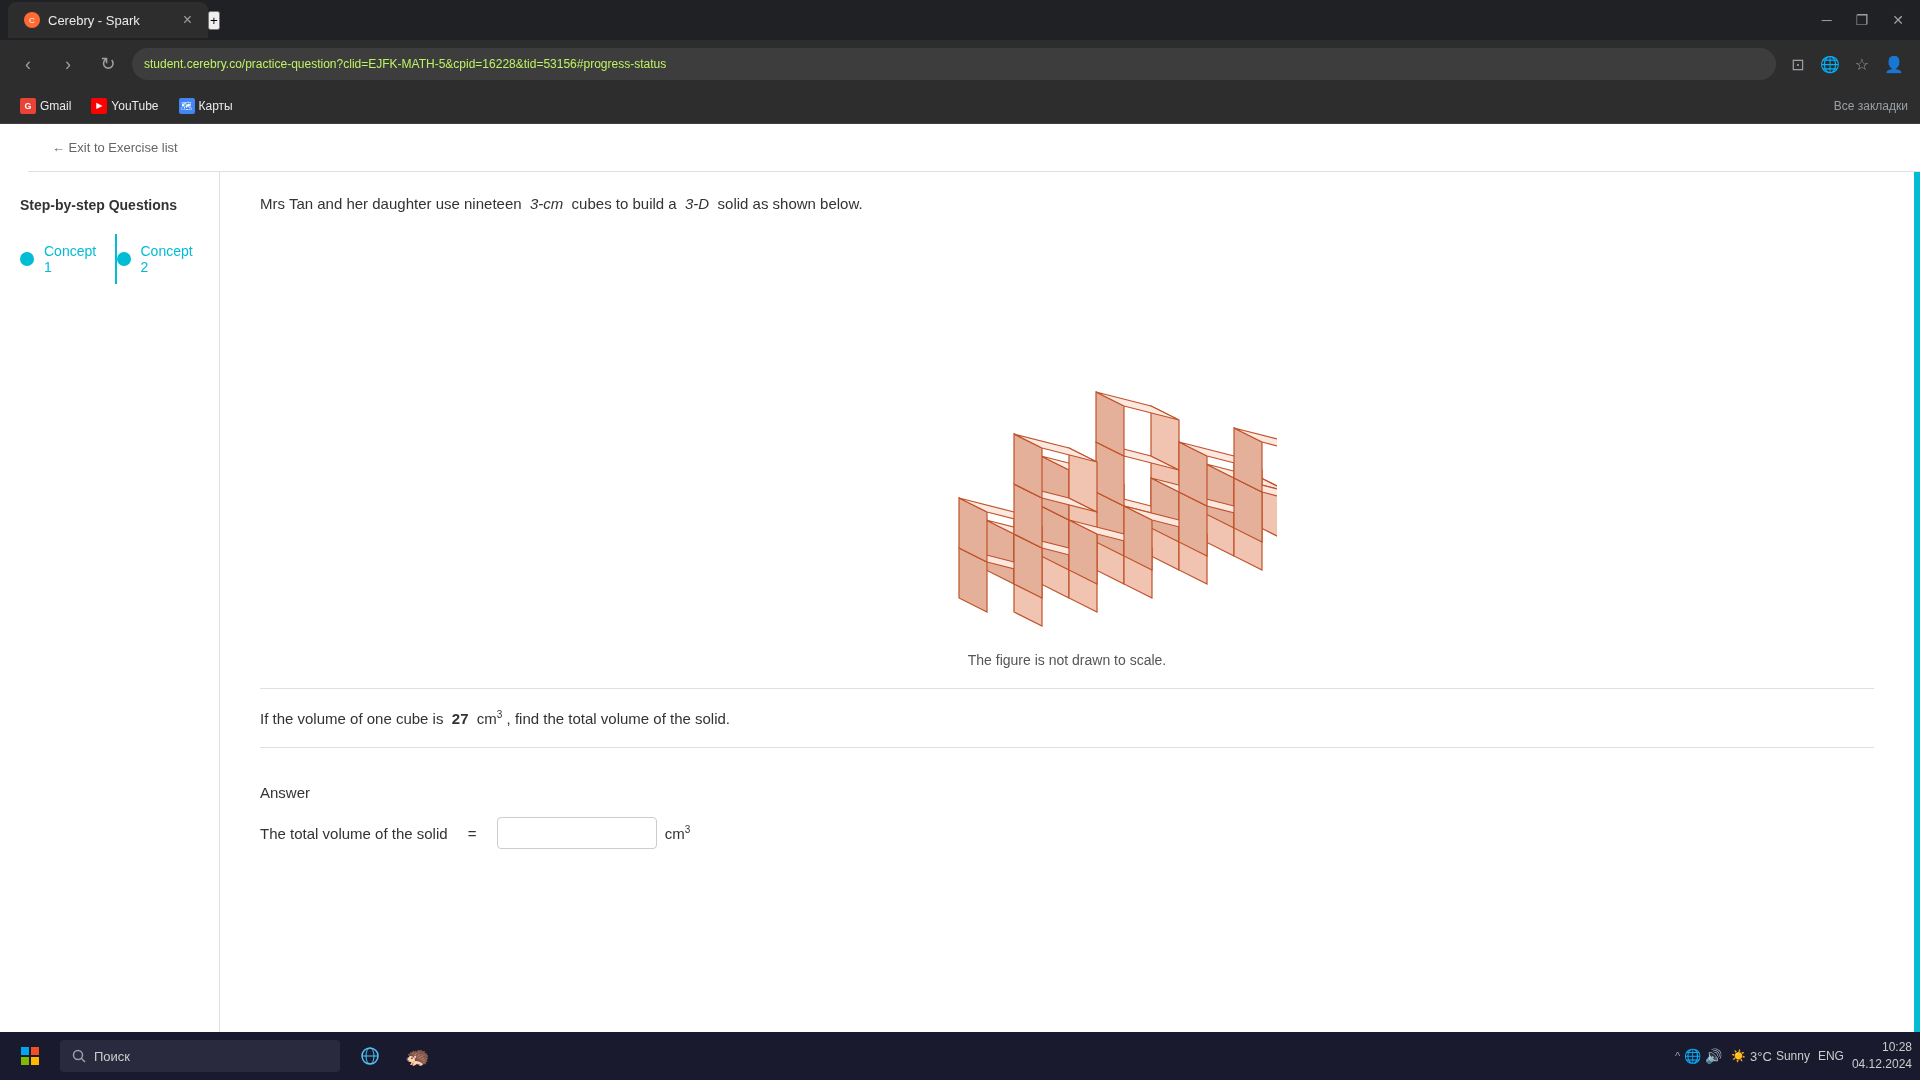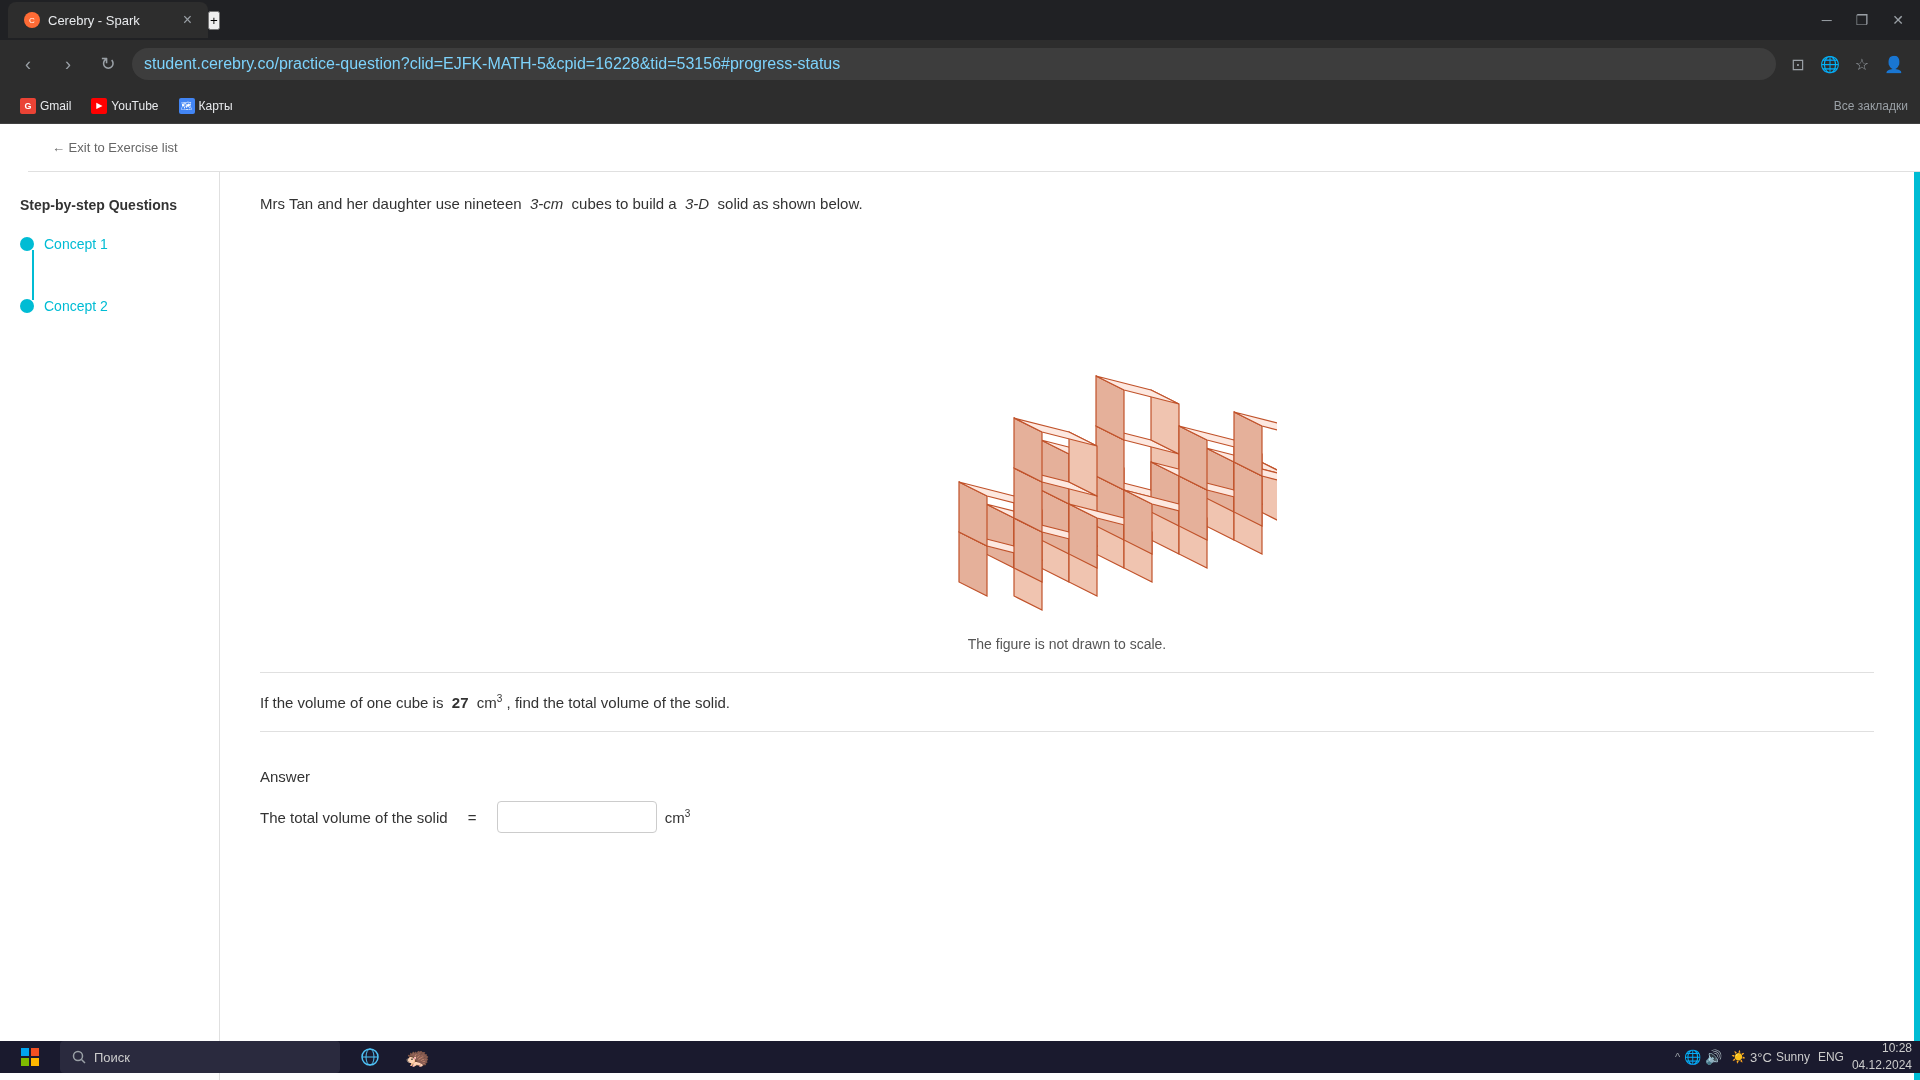--- a/index.html
+++ b/index.html
@@ -25,45 +25,45 @@
     .bookmark-favicon { width: 16px; height: 16px; border-radius: 2px; display: flex; align-items: center; justify-content: center; font-size: 10px; }
     .bookmark-all { margin-left: auto; color: #9aa0a6; font-size: 12px; }
 
     
     .page { background: #ffffff; flex: 1; display: flex; flex-direction: column; height: calc(1080px - 124px); overflow: hidden; }
     .page-header { padding: 16px 24px; border-bottom: 1px solid #e0e0e0; margin-left: 28px; }
     .exit-link { color: #666; font-size: 13px; cursor: pointer; text-decoration: none; display: flex; align-items: center; gap: 4px; }
     .page-body { display: flex; flex: 1; overflow: hidden; }
     .sidebar { width: 220px; padding: 24px 20px; border-right: 1px solid #e0e0e0; flex-shrink: 0; }
     .sidebar-title { font-size: 14px; font-weight: 600; color: #333; margin-bottom: 20px; line-height: 1.4; }
-    .concept-list { display: flex; flex-direction: column; gap: 0; }
+    .concept-list { display: flex; gap: 0; }
     .concept-dot { width: 14px; height: 14px; background: #00bcd4; border-radius: 50%; flex-shrink: 0; z-index: 1; }
     .concept-line { width: 2px; height: 50px; background: #00bcd4; margin-left: 6px; margin-top: -2px; margin-bottom: -2px; }
     .concept-label { color: #00bcd4; font-size: 14px; font-weight: 500; cursor: pointer; }
 
     .main-content { flex: 1; padding: 20px 40px; overflow-y: auto; }
-    .question-text { font-size: 15px; color: #333; line-height: 1.6; margin-bottom: 20px; }
+    .question-text { font-size: 15px; color: #333; line-height: 1.6; margin-bottom: 36px; }
     .figure-container { display: flex; justify-content: center; margin: 20px 0; }
     .figure-caption { text-align: center; font-size: 14px; color: #555; margin-bottom: 12px; }
     .volume-question { font-size: 15px; color: #333; margin-bottom: 16px; }
     .divider { border: none; border-top: 1px solid #e0e0e0; margin: 20px 0; }
     .answer-section { padding: 16px 0; }
     .answer-label { font-size: 15px; color: #333; font-weight: 500; margin-bottom: 16px; }
     .answer-row { display: flex; align-items: center; gap: 8px; font-size: 15px; color: #333; }
     .answer-input { border: 1px solid #ccc; border-radius: 4px; height: 32px; width: 160px; padding: 0 8px; font-size: 14px; }
     .sup { font-size: 10px; vertical-align: super; }
 
     
     .right-accent { width: 6px; background: #00bcd4; flex-shrink: 0; }
 
     
     .cube-svg { display: block; }
 
     
-    .taskbar { background: #1a1a2e; height: 32px; display: flex; align-items: center; padding: 0 8px; position: fixed; bottom: 7px; width: 1920px; z-index: 100; }
+    .taskbar { background: #1a1a2e; height: 48px; display: flex; align-items: center; padding: 0 8px; position: fixed; bottom: 0; width: 1920px; z-index: 100; }
     .taskbar-start { width: 44px; height: 44px; display: flex; align-items: center; justify-content: center; cursor: pointer; border-radius: 4px; }
     .taskbar-search { background: #2a2a3e; border-radius: 4px; height: 32px; display: flex; align-items: center; padding: 0 12px; gap: 8px; margin-left: 8px; color: #ccc; font-size: 13px; width: 280px; cursor: pointer; }
     .taskbar-apps { display: flex; align-items: center; gap: 4px; margin-left: 8px; }
     .taskbar-app { width: 44px; height: 44px; display: flex; align-items: center; justify-content: center; cursor: pointer; border-radius: 4px; }
     .taskbar-sys { margin-left: auto; display: flex; align-items: center; gap: 8px; color: #ccc; font-size: 12px; }
     .sys-icons { display: flex; gap: 4px; align-items: center; }
     .weather-widget { display: flex; align-items: center; gap: 4px; font-size: 12px; color: #ccc; }
     .temp { font-size: 13px; }
     .time-widget { text-align: right; font-size: 12px; color: #ccc; line-height: 1.4; }
   </style>
@@ -83,21 +83,21 @@
       <button class="win-btn">❐</button>
       <button class="win-btn">✕</button>
     </div>
   </div>
 
   <div class="toolbar">
     <button class="nav-btn">‹</button>
     <button class="nav-btn">›</button>
     <button class="nav-btn">↻</button>
     <div class="address-bar">
-      <span style="font-size:16px;color:#7dd3fc;">student.cerebry.co/practice-question?clid=EJFK-MATH-5&amp;cpid=16228&amp;tid=53156#progress-status</span>
+      <span style="font-size:12px;color:#bef264;">student.cerebry.co/practice-question?clid=EJFK-MATH-5&amp;cpid=16228&amp;tid=53156#progress-status</span>
     </div>
     <div class="toolbar-actions">
       <div class="toolbar-icon">⊡</div>
       <div class="toolbar-icon">🌐</div>
       <div class="toolbar-icon">☆</div>
       <div class="toolbar-icon">👤</div>
     </div>
   </div>
 
   <div class="bookmarks-bar">

